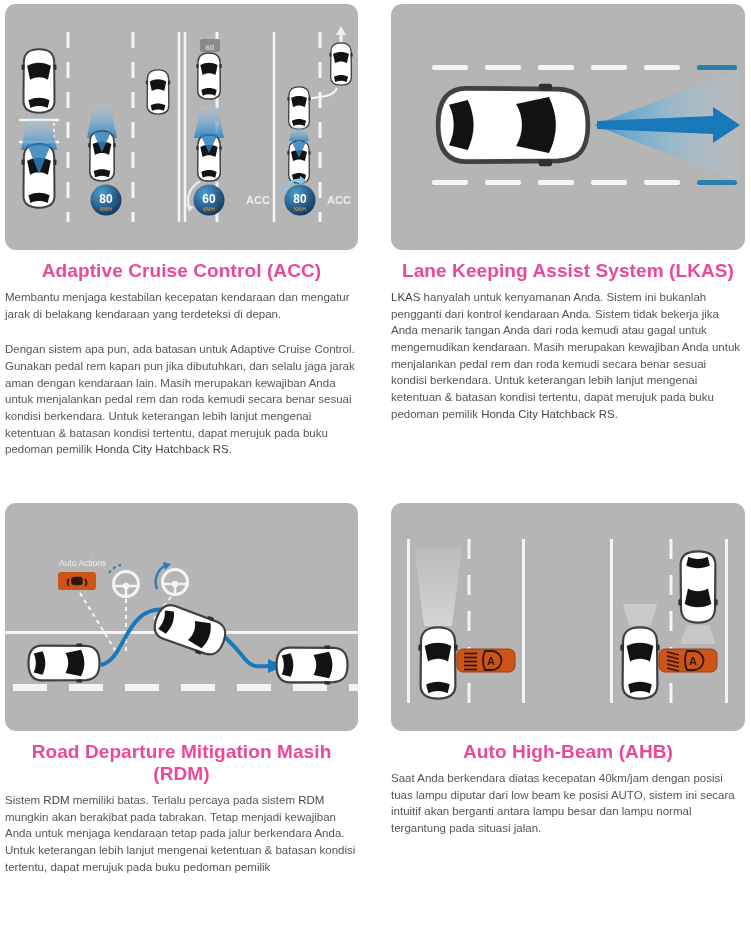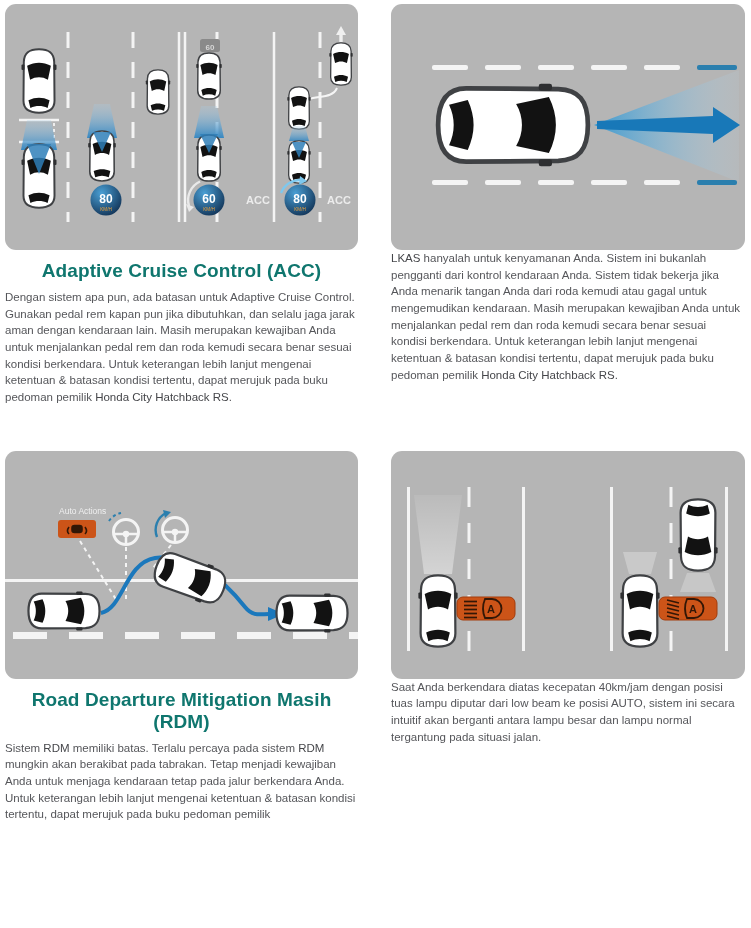--- a/index.html
+++ b/index.html
@@ -13,21 +13,21 @@
     row-gap:26px;
     align-content:start;
   }
   .card{min-width:0;}
   .illus{width:100%;}
   .illus svg{display:block;}
   .card h2{
     margin:10px 0 7px;
     font-size:19px;
     font-weight:700;
-    color:#0f766e;
+    color:#ec4899;
     text-align:center;
     letter-spacing:.1px;
   }
   .card p{
     margin:0 0 19px;
     font-size:11.5px;
     line-height:1.45;
     color:#55565a;
   }
   .card p span.b{font-weight:400;color:#45464a;}
@@ -130,20 +130,21 @@
             <polygon points="0,-24 7,-19 -1,-15" fill="#7ec8ee"></polygon>
             <circle r="15.5" fill="url(#badgeA)"></circle>
             <text y="3" text-anchor="middle" font-size="12" font-weight="bold" fill="#ffffff">80</text>
             <text y="11" text-anchor="middle" font-size="4.6" fill="#f0a43c">KM/H</text>
           </g>
           <text x="322" y="200" font-size="11" font-weight="bold" fill="#ececec">ACC</text>
         </g>
       </svg>
     </div>
     <h2>Adaptive Cruise Control (ACC)</h2>
+    <p><span>Membantu menjaga kestabilan kecepatan kendaraan dan mengatur jarak di belakang kendaraan yang terdeteksi di depan.</span></p>
     <p><span>Dengan sistem apa pun, ada batasan untuk Adaptive Cruise Control. Gunakan pedal rem kapan pun jika dibutuhkan, dan selalu jaga jarak aman dengan kendaraan lain. Masih merupakan kewajiban Anda untuk menjalankan pedal rem dan roda kemudi secara benar sesuai kondisi berkendara. Untuk keterangan lebih lanjut mengenai ketentuan &amp; batasan kondisi tertentu, dapat merujuk pada buku pedoman pemilik </span><span class="b">Honda City Hatchback RS</span><span>.</span></p>
   </section>
 
   <section class="card">
     <div class="illus">
       <svg width="354" height="246" viewBox="0 0 354 246">
         <defs>
           <linearGradient id="lkBeam" x1="0" y1="0" x2="1" y2="0">
             <stop offset="0" stop-color="#2e96d2" stop-opacity="0.9"></stop>
             <stop offset="1" stop-color="#bcd9ec" stop-opacity="0.12"></stop>
@@ -166,20 +167,21 @@
           </g>
           <rect x="306" y="61" width="40" height="5" rx="2" fill="#2b7fae"></rect>
           <rect x="306" y="176" width="40" height="5" rx="2" fill="#2b7fae"></rect>
         </g>
 
         <polygon points="203,121 348,66 348,178" fill="url(#lkBeam)"></polygon>
         <polygon points="206,117 322,112 322,103 349,121 322,139 322,130 206,125" fill="#1878b8"></polygon>
         <use href="#car-top" transform="translate(122,121) rotate(90) scale(0.78)"></use>
       </svg>
     </div>
+    <h2>Lane Keeping Assist System (LKAS)</h2>
     <p><span class="b">LKAS</span><span> hanyalah untuk kenyamanan Anda. Sistem ini bukanlah pengganti dari kontrol kendaraan Anda. Sistem tidak bekerja jika Anda menarik tangan Anda dari roda kemudi atau gagal untuk mengemudikan kendaraan. Masih merupakan kewajiban Anda untuk menjalankan pedal rem dan roda kemudi secara benar sesuai kondisi berkendara. Untuk keterangan lebih lanjut mengenai ketentuan &amp; batasan kondisi tertentu, dapat merujuk pada buku pedoman pemilik </span><span class="b">Honda City Hatchback RS</span><span>.</span></p>
   </section>
 
   <section class="card">
     <div class="illus">
       <svg width="353" height="228" viewBox="0 0 353 228">
         <rect x="0" y="0" width="353" height="228" rx="11" fill="#b5b5b5"></rect>
 
         <g>
           <rect x="0" y="128" width="353" height="3" fill="#f4f4f4"></rect>
@@ -290,16 +292,17 @@
               <line x1="276" y1="157" x2="288" y2="160"></line>
               <line x1="276" y1="161" x2="288" y2="164"></line>
               <line x1="276" y1="165" x2="288" y2="168"></line>
             </g>
             <path d="M296,148 L303,148 A 9.5 9.5 0 0 1 303,167 L296,167 Q292,157.5 296,148 Z" fill="none" stroke="#331706" stroke-width="1.8"></path>
             <text x="302" y="162" text-anchor="middle" font-size="11" font-weight="bold" fill="#331706">A</text>
           </g>
         </g>
       </svg>
     </div>
+    <h2>Auto High-Beam (AHB)</h2>
     <p><span>Saat Anda berkendara diatas kecepatan 40km/jam dengan posisi tuas lampu diputar dari low beam ke posisi AUTO, sistem ini secara intuitif akan berganti antara lampu besar dan lampu normal tergantung pada situasi jalan.</span></p>
   </section>
 
 </div>
 
 </body></html>

